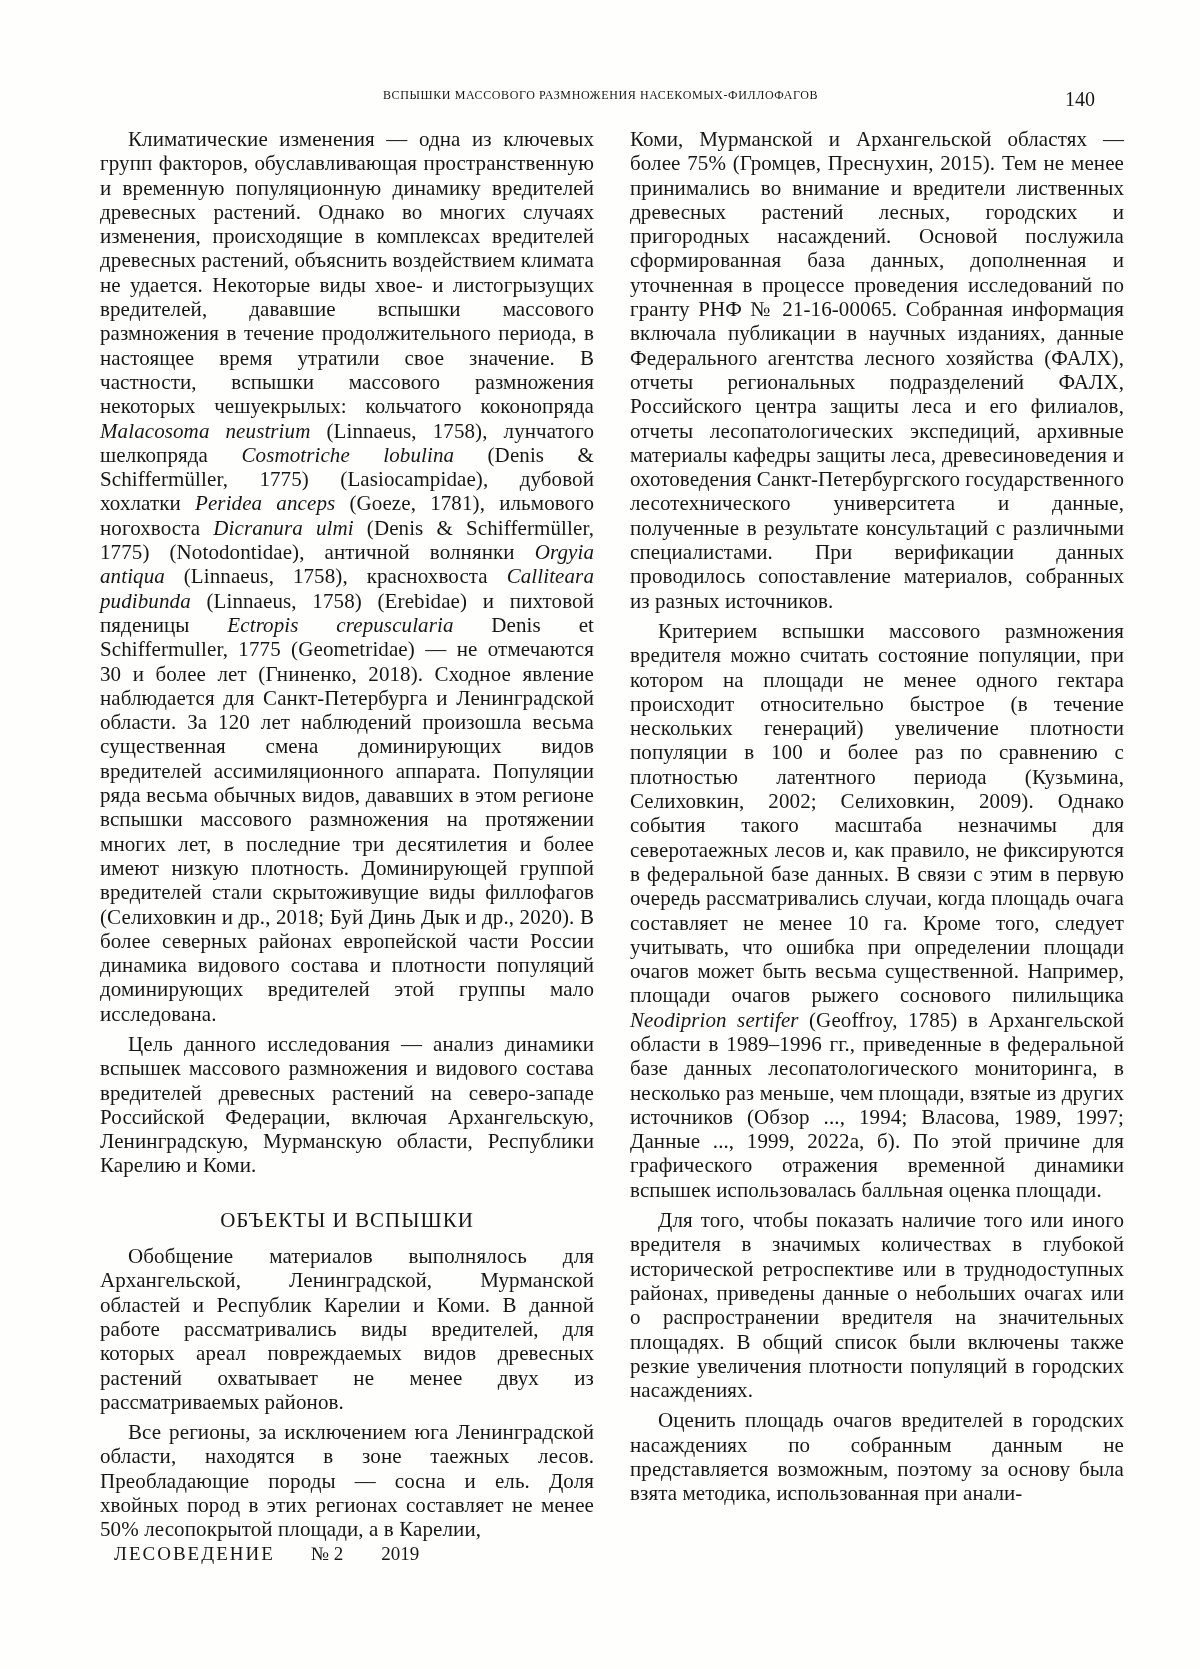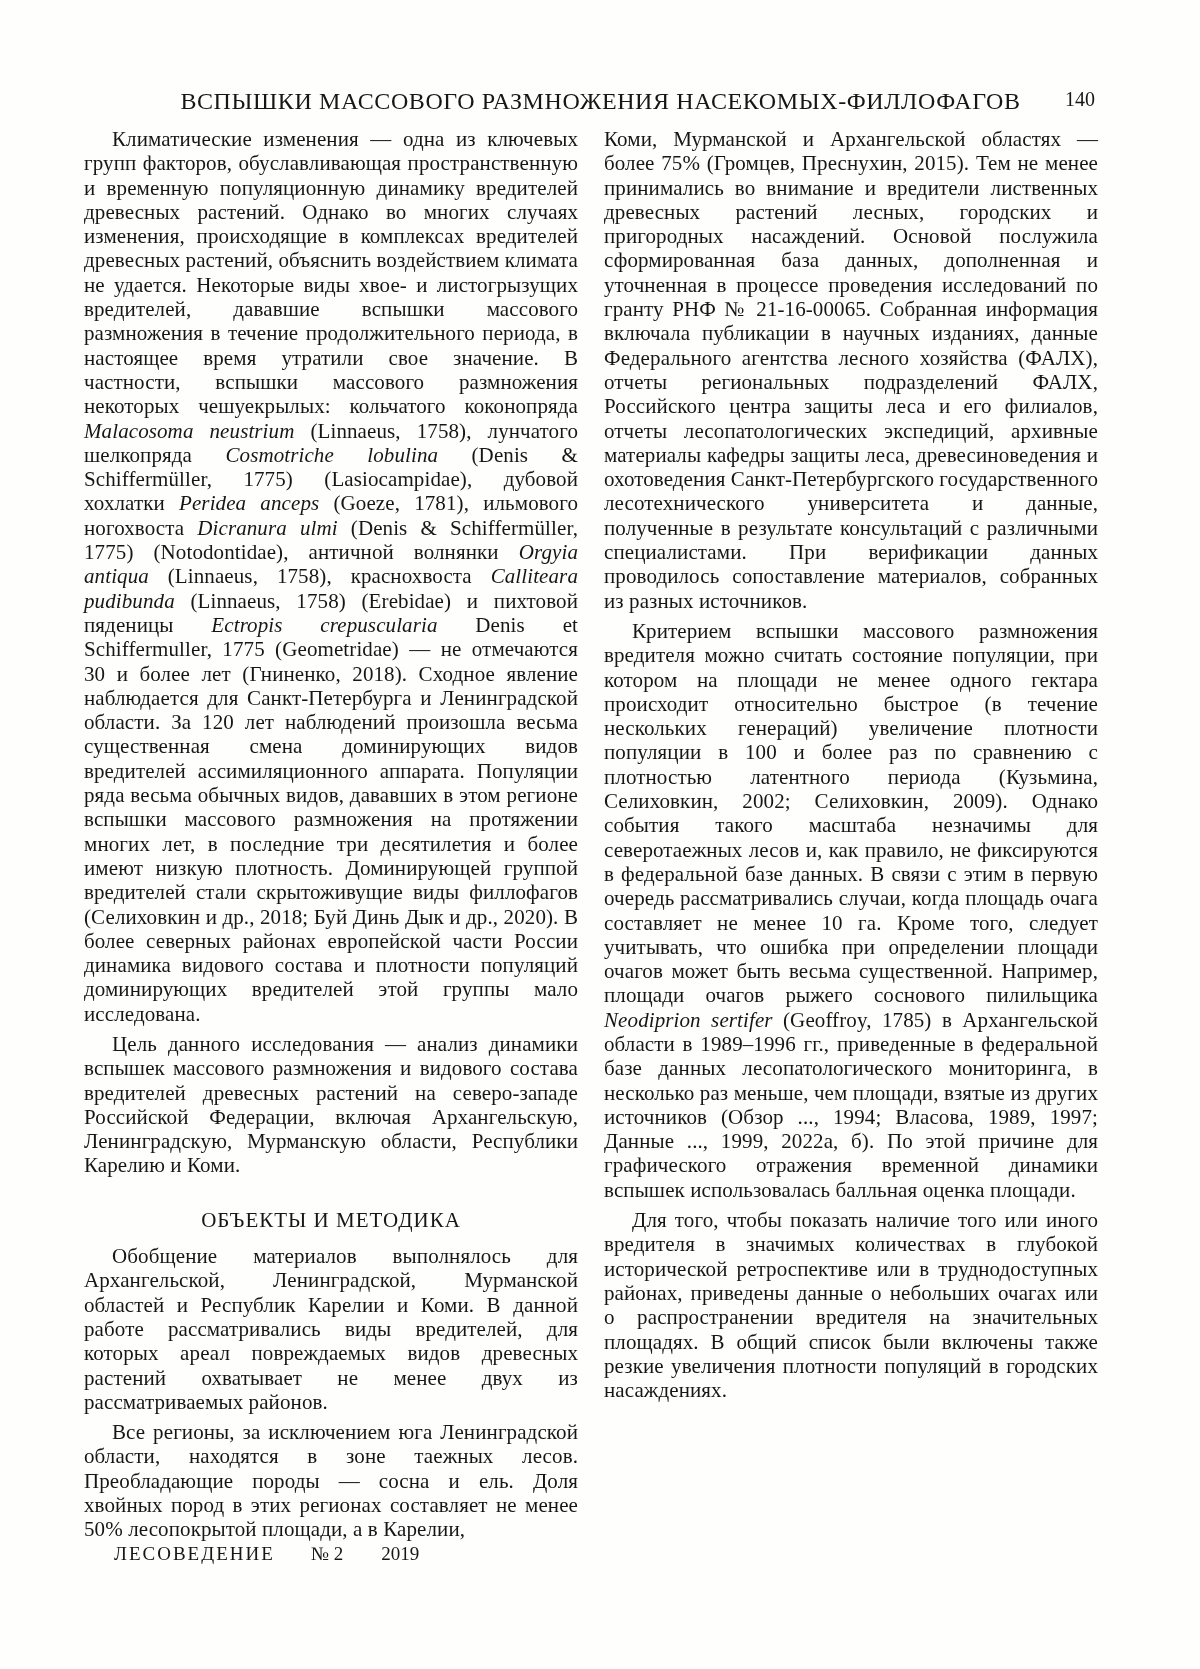--- a/index.html
+++ b/index.html
@@ -18,38 +18,38 @@
     position: absolute;
     top: 88px;
     left: 84px;
     width: 1033px;
     height: 30px;
   }
   .running-title {
     position: absolute;
     left: 0; right: 0;
     text-align: center;
-    font-size: 24px;
+    font-size: 12px;
     letter-spacing: 0.6px;
     white-space: nowrap;
   }
   .page-number {
     position: absolute;
     right: 22px;
     top: 0;
     font-size: 20px;
   }
   
   .columns {
     position: absolute;
     top: 127px;
-    left: 84px;
+    left: 100px;
     width: 1033px;
     display: flex;
-    gap: 26px;
+    gap: 36px;
   }
   .column {
     width: 494px;
     text-align: justify;
     font-size: 21px;
     line-height: 24.3px;
     letter-spacing: 0.1px;
   }
   .para {
     margin: 0 0 6px 0;
@@ -84,28 +84,29 @@
 
   <div class="running-head">
     <div class="running-title">ВСПЫШКИ МАССОВОГО РАЗМНОЖЕНИЯ НАСЕКОМЫХ-ФИЛЛОФАГОВ</div>
     <div class="page-number">140</div>
   </div>
 
   <div class="columns">
     <div class="column">
         <p class="para indent"><span>Климатические изменения — одна из ключевых групп факторов, обуславливающая пространственную и временную популяционную динамику вредителей древесных растений. Однако во многих случаях изменения, происходящие в комплексах вредителей древесных растений, объяснить воздействием климата не удается. Некоторые виды хвое- и листогрызущих вредителей, дававшие вспышки массового размножения в течение продолжительного периода, в настоящее время утратили свое значение. В частности, вспышки массового размножения некоторых чешуекрылых: кольчатого коконопряда </span><span class="it">Malacosoma neustrium</span><span> (Linnaeus, 1758), лунчатого шелкопряда </span><span class="it">Cosmotriche lobulina</span><span> (Denis &amp; Schiffermüller, 1775) (Lasiocampidae), дубовой хохлатки </span><span class="it">Peridea anceps</span><span> (Goeze, 1781), ильмового ногохвоста </span><span class="it">Dicranura ulmi</span><span> (Denis &amp; Schiffermüller, 1775) (Notodontidae), античной волнянки </span><span class="it">Orgyia antiqua</span><span> (Linnaeus, 1758), краснохвоста </span><span class="it">Calliteara pudibunda</span><span> (Linnaeus, 1758) (Erebidae) и пихтовой пяденицы </span><span class="it">Ectropis crepuscularia</span><span> Denis et Schiffermuller, 1775 (Geometridae) — не отмечаются 30 и более лет (Гниненко, 2018). Сходное явление наблюдается для Санкт-Петербурга и Ленинградской области. За 120 лет наблюдений произошла весьма существенная смена доминирующих видов вредителей ассимиляционного аппарата. Популяции ряда весьма обычных видов, дававших в этом регионе вспышки массового размножения на протяжении многих лет, в последние три десятилетия и более имеют низкую плотность. Доминирующей группой вредителей стали скрытоживущие виды филлофагов (Селиховкин и др., 2018; Буй Динь Дык и др., 2020). В более северных районах европейской части России динамика видового состава и плотности популяций доминирующих вредителей этой группы мало исследована.</span></p>
         <p class="para indent"><span>Цель данного исследования — анализ динамики вспышек массового размножения и видового состава вредителей древесных растений на северо-западе Российской Федерации, включая Архангельскую, Ленинградскую, Мурманскую области, Республики Карелию и Коми.</span></p>
-        <div class="section-heading">ОБЪЕКТЫ И МЕТОДИКА</div>
+        <div class="section-heading">ОБЪЕКТЫ И ВСПЫШКИ</div>
         <p class="para indent"><span>Обобщение материалов выполнялось для Архангельской, Ленинградской, Мурманской областей и Республик Карелии и Коми. В данной работе рассматривались виды вредителей, для которых ареал повреждаемых видов древесных растений охватывает не менее двух из рассматриваемых районов.</span></p>
         <p class="para indent"><span>Все регионы, за исключением юга Ленинградской области, находятся в зоне таежных лесов. Преобладающие породы — сосна и ель. Доля хвойных пород в этих регионах составляет не менее 50% лесопокрытой площади, а в Карелии,</span></p>
       </div>
     <div class="column">
         <p class="para"><span>Коми, Мурманской и Архангельской областях — более 75% (Громцев, Преснухин, 2015). Тем не менее принимались во внимание и вредители лиственных древесных растений лесных, городских и пригородных насаждений. Основой послужила сформированная база данных, дополненная и уточненная в процессе проведения исследований по гранту РНФ № 21-16-00065. Собранная информация включала публикации в научных изданиях, данные Федерального агентства лесного хозяйства (ФАЛХ), отчеты региональных подразделений ФАЛХ, Российского центра защиты леса и его филиалов, отчеты лесопатологических экспедиций, архивные материалы кафедры защиты леса, древесиноведения и охотоведения Санкт-Петербургского государственного лесотехнического университета и данные, полученные в результате консультаций с различными специалистами. При верификации данных проводилось сопоставление материалов, собранных из разных источников.</span></p>
         <p class="para indent"><span>Критерием вспышки массового размножения вредителя можно считать состояние популяции, при котором на площади не менее одного гектара происходит относительно быстрое (в течение нескольких генераций) увеличение плотности популяции в 100 и более раз по сравнению с плотностью латентного периода (Кузьмина, Селиховкин, 2002; Селиховкин, 2009). Однако события такого масштаба незначимы для северотаежных лесов и, как правило, не фиксируются в федеральной базе данных. В связи с этим в первую очередь рассматривались случаи, когда площадь очага составляет не менее 10 га. Кроме того, следует учитывать, что ошибка при определении площади очагов может быть весьма существенной. Например, площади очагов рыжего соснового пилильщика </span><span class="it">Neodiprion sertifer</span><span> (Geoffroy, 1785) в Архангельской области в 1989–1996 гг., приведенные в федеральной базе данных лесопатологического мониторинга, в несколько раз меньше, чем площади, взятые из других источников (Обзор ..., 1994; Власова, 1989, 1997; Данные ..., 1999, 2022а, б). По этой причине для графического отражения временной динамики вспышек использовалась балльная оценка площади.</span></p>
         <p class="para indent"><span>Для того, чтобы показать наличие того или иного вредителя в значимых количествах в глубокой исторической ретроспективе или в труднодоступных районах, приведены данные о небольших очагах или о распространении вредителя на значительных площадях. В общий список были включены также резкие увеличения плотности популяций в городских насаждениях.</span></p>
+        <p class="para indent"><span>Оценить площадь очагов вредителей в городских насаждениях по собранным данным не представляется возможным, поэтому за основу была взята методика, использованная при анали-</span></p>
       </div>
   </div>
 
   <div class="footer">
     <span class="journal">ЛЕСОВЕДЕНИЕ</span>
     <span class="issue">№ 2</span>
     <span class="year">2019</span>
   </div>
 
 </div>

